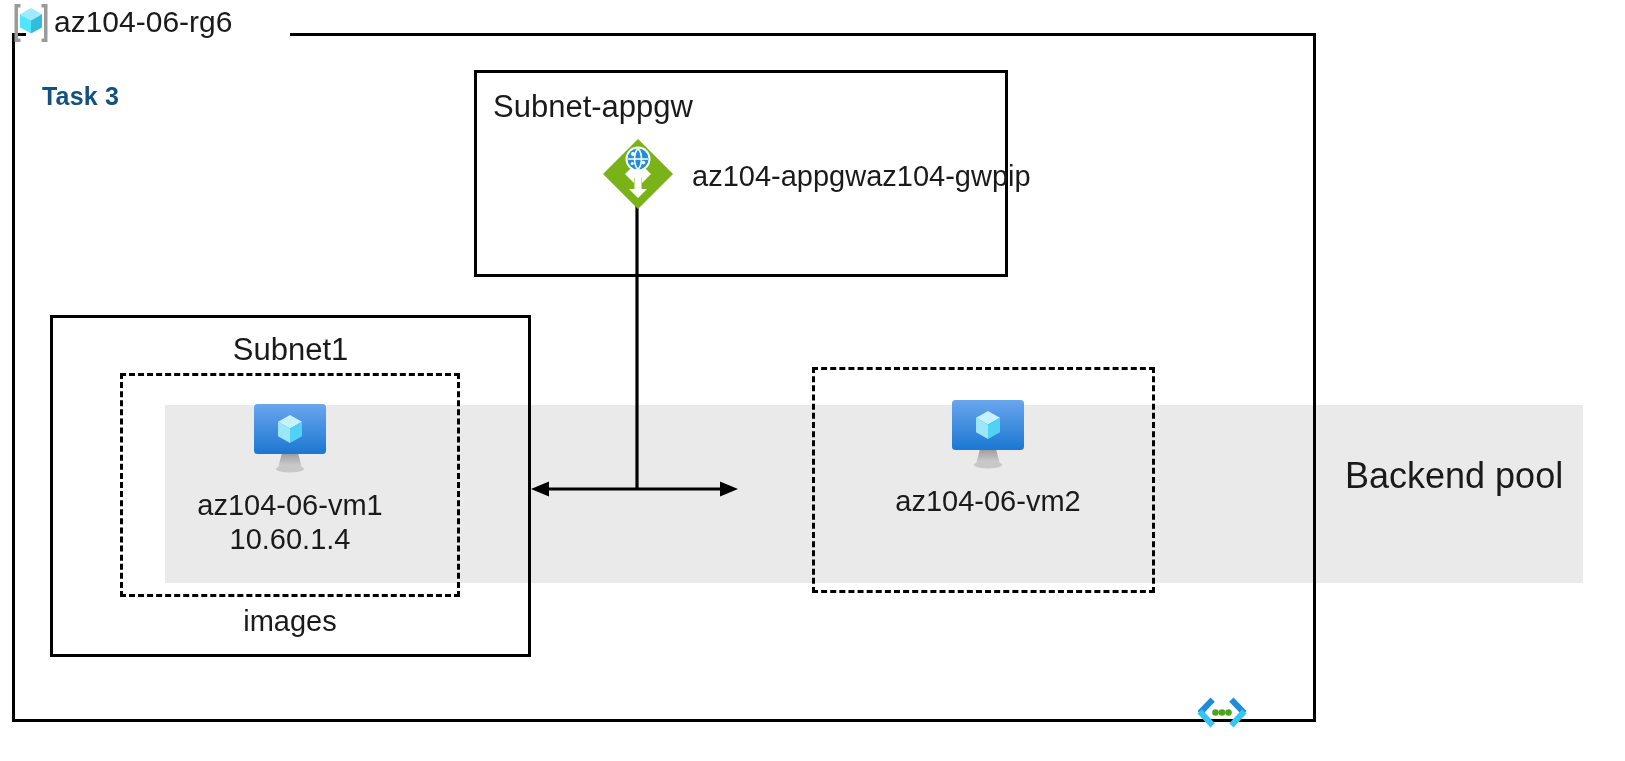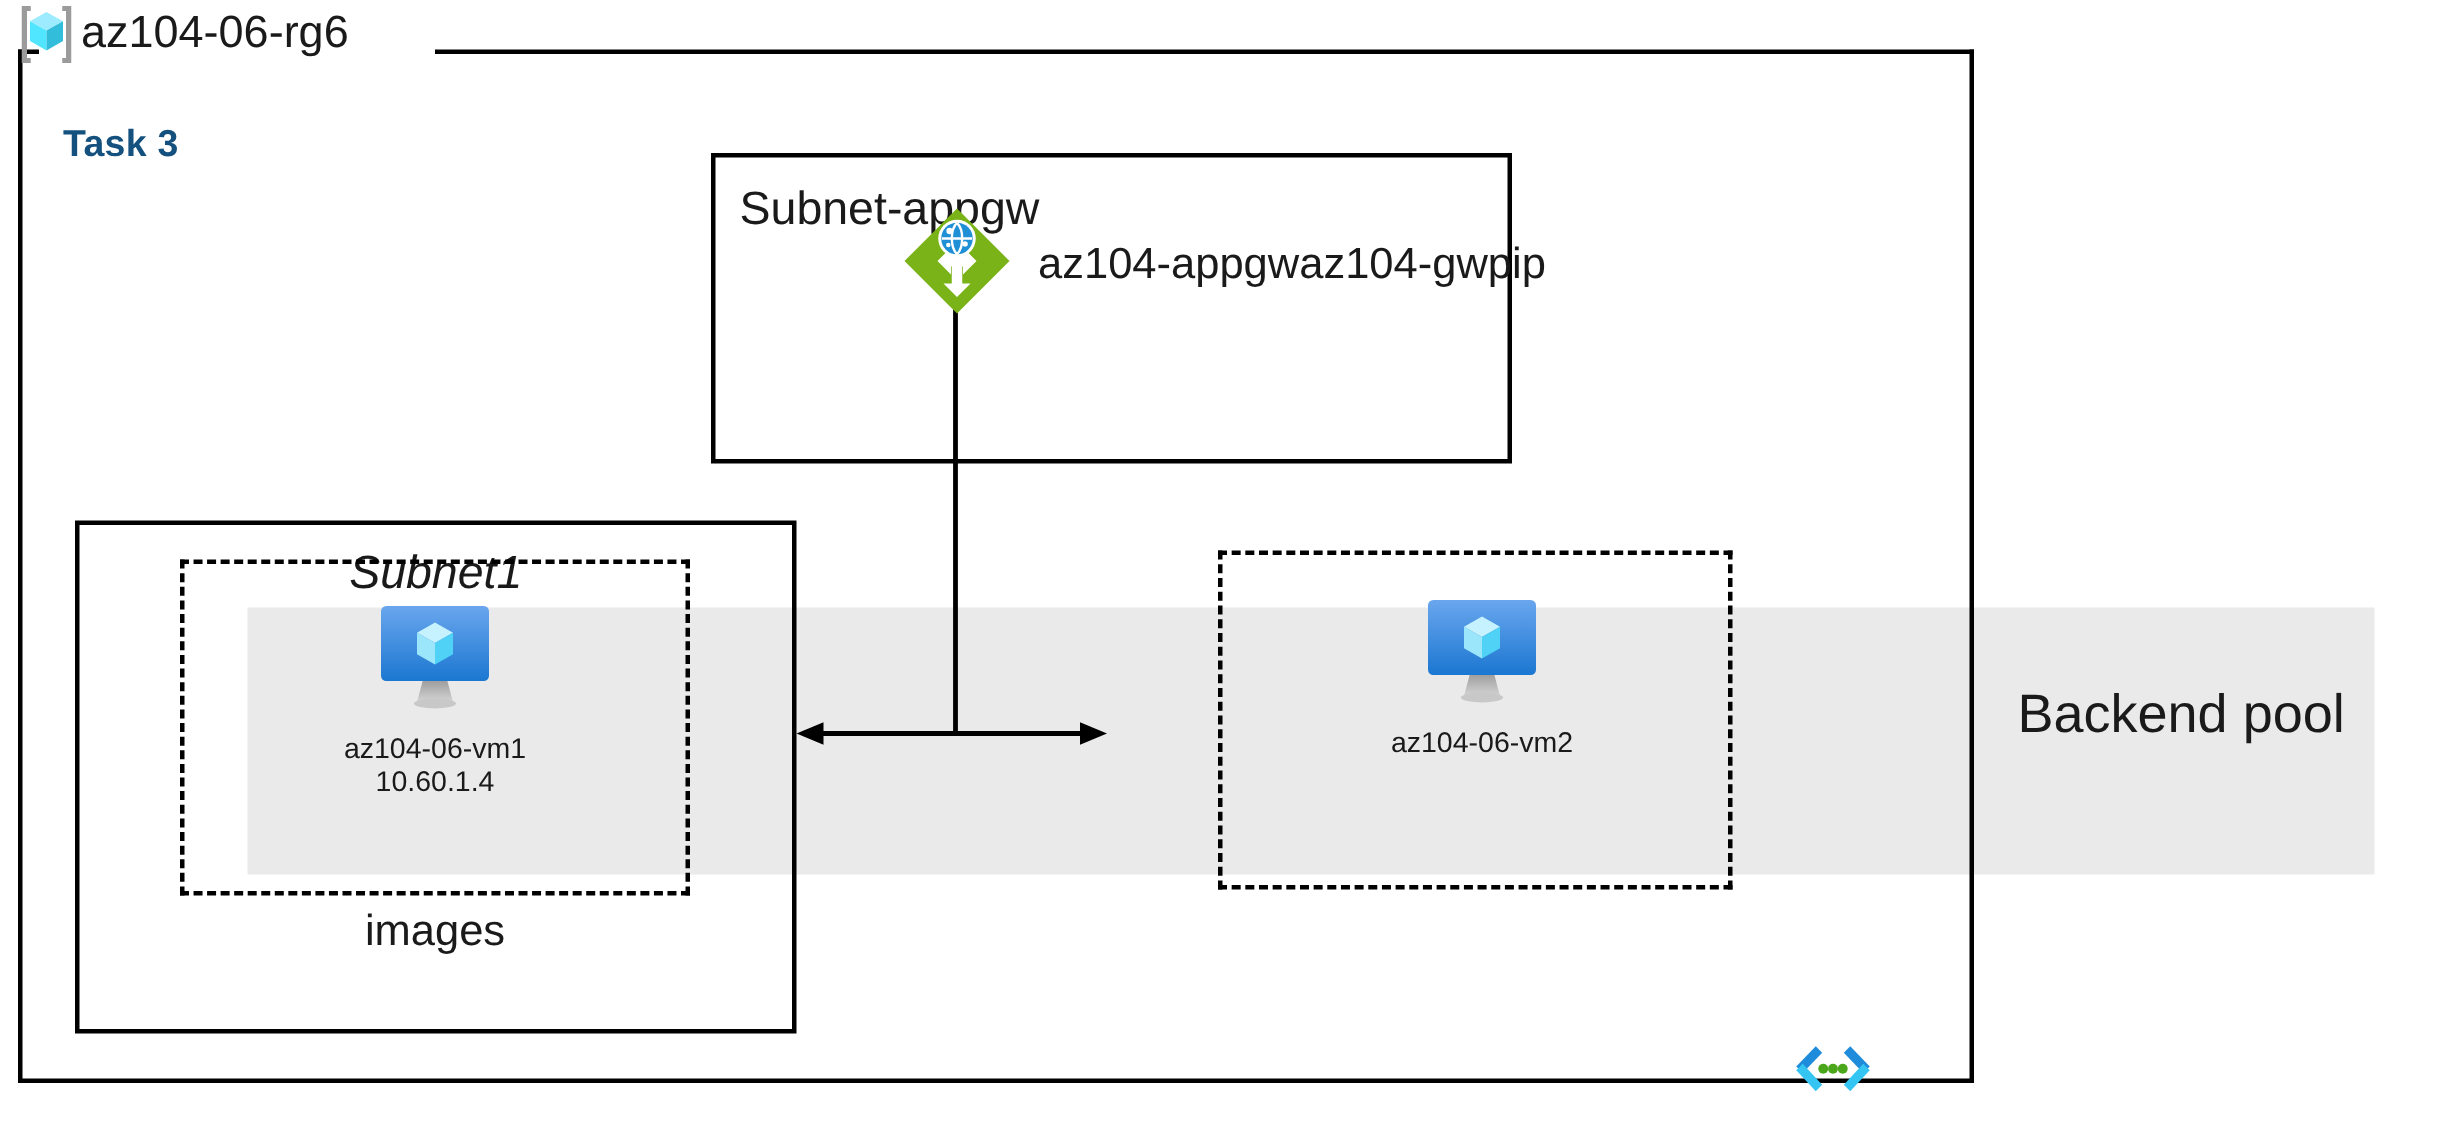--- a/index.html
+++ b/index.html
@@ -62,33 +62,32 @@
     letter-spacing:.2px;z-index:7;white-space:nowrap;
   }
 
   
   .subnet-box{
     position:absolute;
     border:3px solid #000;
     background:transparent;
     box-sizing:border-box;
     z-index:4;
-    margin-top:32px;
   }
   .subnet-title{
     position:absolute;left:0;width:100%;
     text-align:center;font-size:31px;color:#1a1a1a;
     white-space:nowrap;
   }
 
   #subnet-appgw{left:474px;top:70px;width:534px;height:207px;}
   #subnet-appgw .subnet-title{top:16px;text-align:left;padding-left:16px;}
 
   #subnet1{left:50px;top:315px;width:481px;height:342px;}
-  #subnet1 .subnet-title{top:14px;font-style:italic;}
+  #subnet1 .subnet-title{top:14px;}
 
   #subnet2{left:738px;top:315px;width:484px;height:342px;}
   #subnet2 .subnet-title{top:14px;}
 
   
   .dashed-box{
     position:absolute;
     border:3px dashed #000;
     box-sizing:border-box;
     background:transparent;
@@ -96,21 +95,21 @@
   }
   #dashed1{left:120px;top:373px;width:340px;height:224px;}
   #dashed2{left:812px;top:367px;width:343px;height:226px;}
 
   
   .vm-group{position:absolute;z-index:6;text-align:center;}
   #vm1-group{left:170px;top:398px;width:240px;}
   #vm2-group{left:868px;top:394px;width:240px;}
   .vm-icon{display:block;margin:0 auto 8px auto;}
   .vm-name,.vm-ip{
-    font-size:19px;color:#1a1a1a;line-height:1.18;white-space:nowrap;
+    font-size:29px;color:#1a1a1a;line-height:1.18;white-space:nowrap;
   }
 
   
   .subnet-caption{
     position:absolute;z-index:6;
     font-size:29px;color:#1a1a1a;text-align:center;white-space:nowrap;
   }
   #caption1{left:120px;top:605px;width:340px;}
   #caption2{left:812px;top:601px;width:343px;}
 

